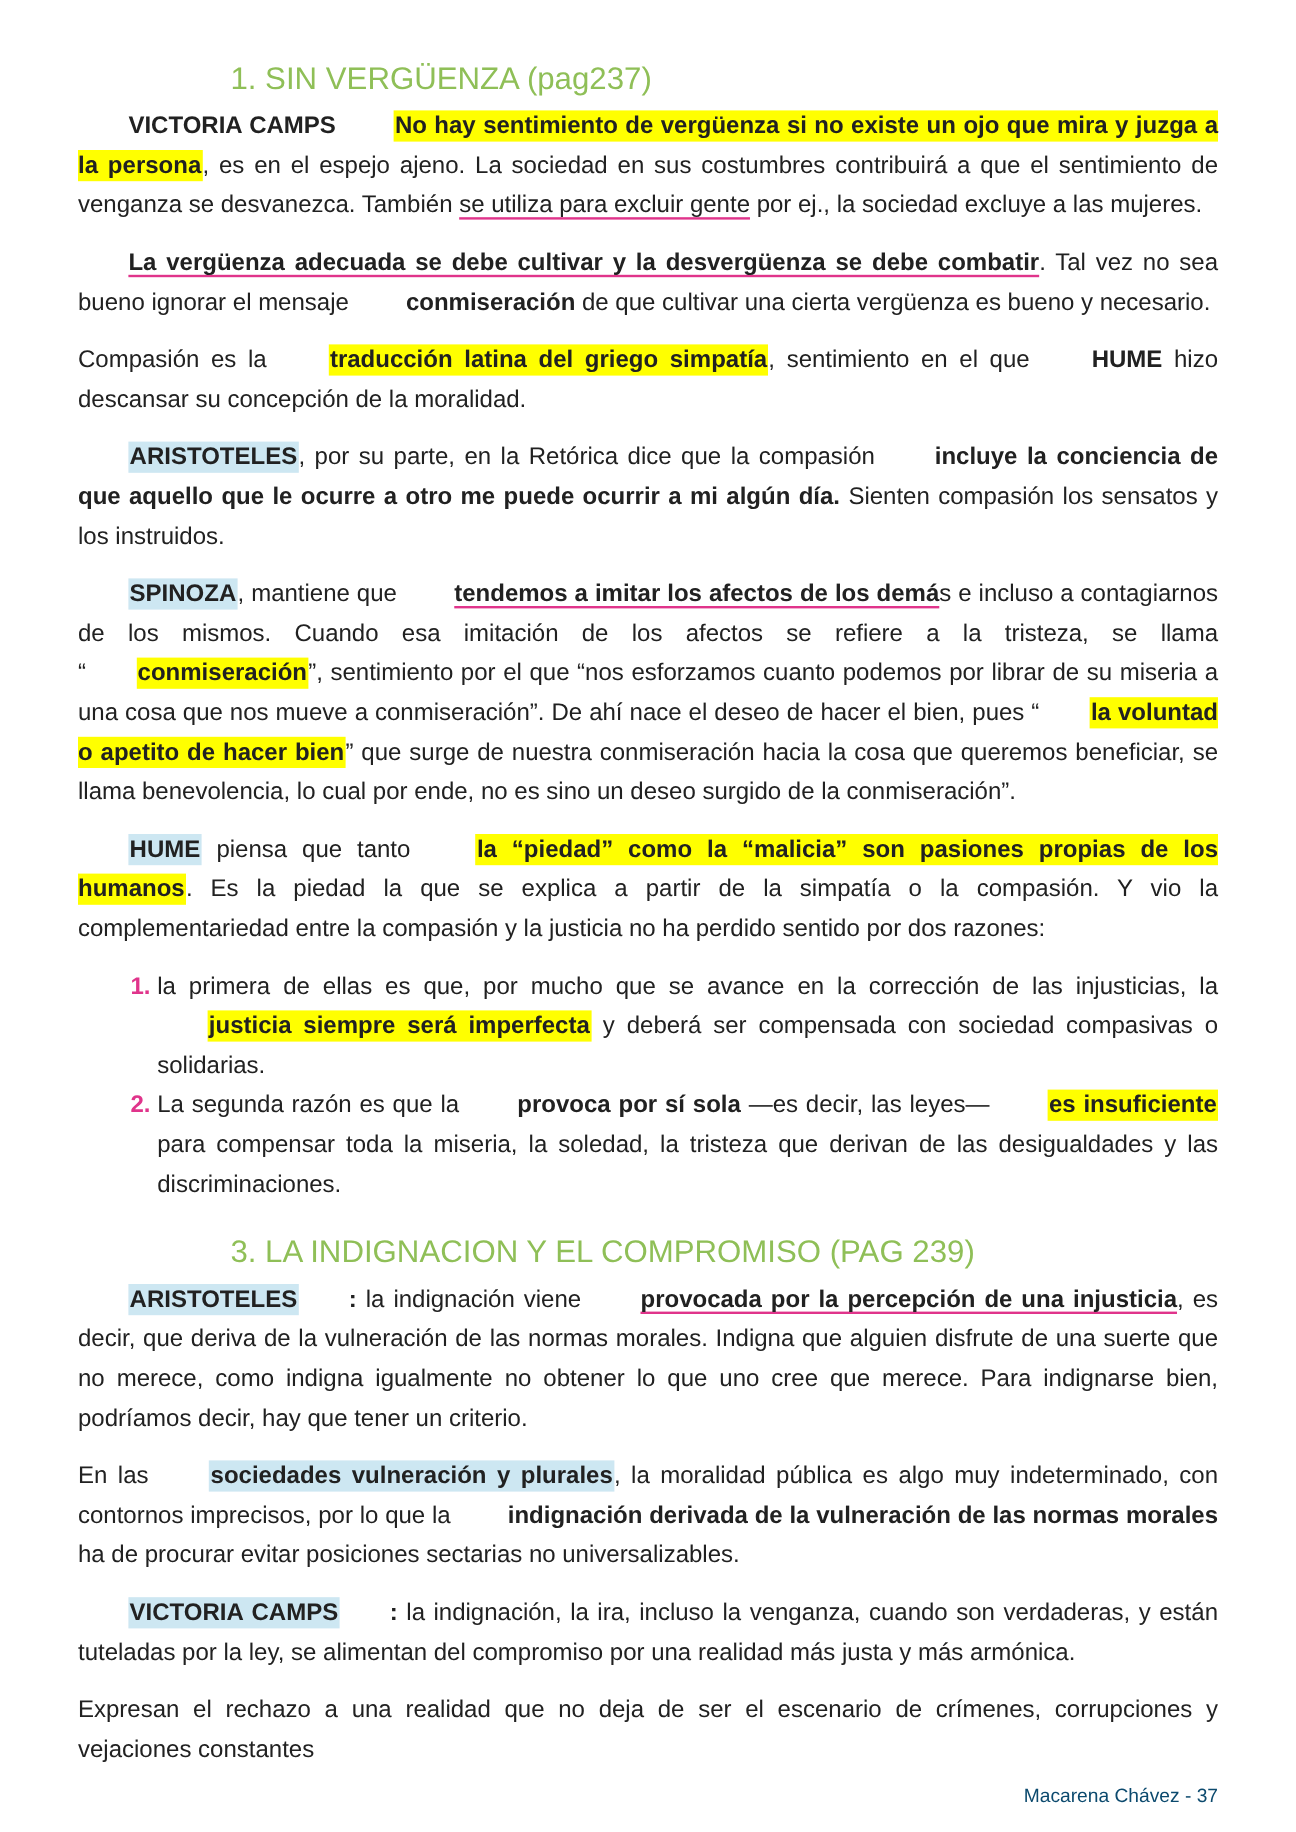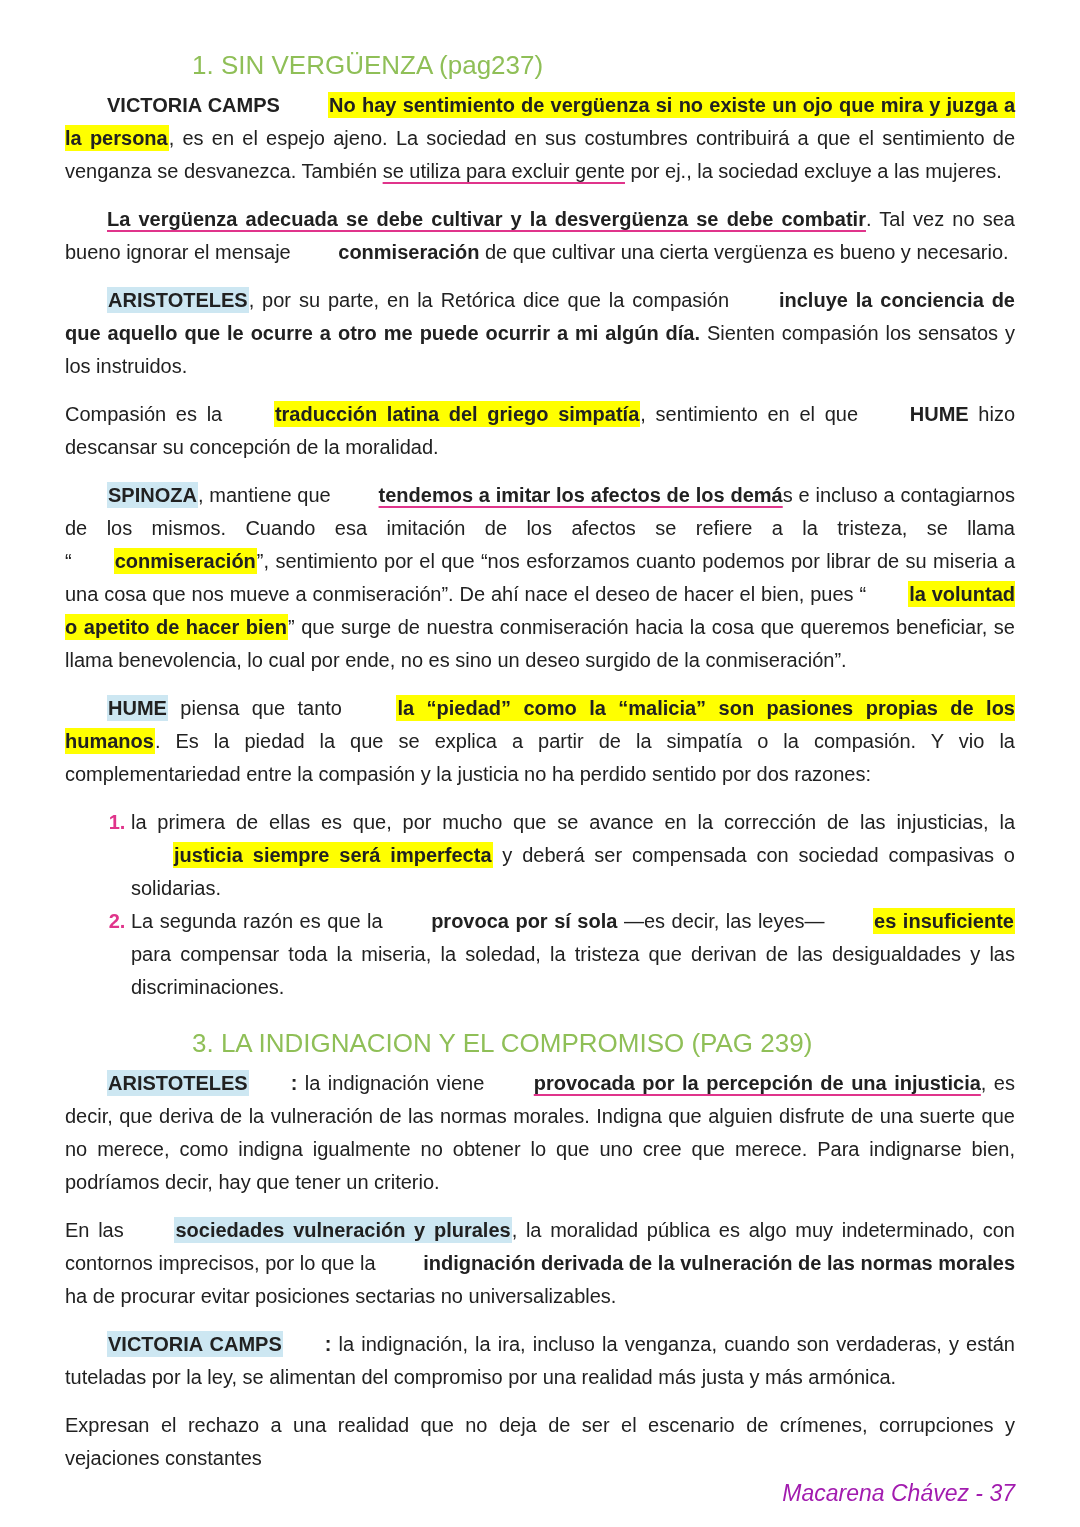--- a/index.html
+++ b/index.html
@@ -62,43 +62,42 @@
   .ul-pink {
     text-decoration: underline;
     text-decoration-color: var(--underline-pink, #e0348b);
     text-decoration-thickness: 2px;
     text-underline-offset: 4px;
   }
   .page-footer {
     position: absolute;
     right: 65px;
     bottom: 20px;
-    font-size: 23px;
-    color: #a21caf;
-    font-style: italic;
+    font-size: 16px;
+    color: #0c4a6e;
   }
 </style>
 </head>
 <body>
 
 <div class="page">
   <main>
 
     <section>
       <h2 class="doc-heading">1. SIN VERGÜENZA (pag237)</h2>
       <div>
           <p><span class="b">VICTORIA CAMPS </span><span class="b hl-y">No hay sentimiento de vergüenza si no existe un ojo que mira y juzga a la persona</span><span>, es en el espejo ajeno. La sociedad en sus costumbres contribuirá a que el sentimiento de venganza se desvanezca. También </span><span class="ul-pink">se utiliza para excluir gente</span><span> por ej., la sociedad excluye a las mujeres.</span></p>
           <p><span class="b ul-pink">La vergüenza adecuada se debe cultivar y la desvergüenza se debe combatir</span><span>. Tal vez no sea bueno ignorar el mensaje </span><span class="b">conmiseración</span><span> de que cultivar una cierta vergüenza es bueno y necesario.</span></p>
         </div>
     </section>
 
     <section>
       <div>
+          <p><span>Compasión es la </span><span class="b hl-y">traducción latina del griego simpatía</span><span>, sentimiento en el que </span><span class="b">HUME</span><span> hizo descansar su concepción de la moralidad.</span></p>
           <p><span class="b hl-b">ARISTOTELES</span><span>, por su parte, en la Retórica dice que la compasión </span><span class="b">incluye la conciencia de que aquello que le ocurre a otro me puede ocurrir a mi algún día.</span><span> Sienten compasión los sensatos y los instruidos.</span></p>
-          <p><span>Compasión es la </span><span class="b hl-y">traducción latina del griego simpatía</span><span>, sentimiento en el que </span><span class="b">HUME</span><span> hizo descansar su concepción de la moralidad.</span></p>
           <p><span class="b hl-b">SPINOZA</span><span>, mantiene que </span><span class="b ul-pink">tendemos a imitar los afectos de los demá</span><span>s e incluso a contagiarnos de los mismos. Cuando esa imitación de los afectos se refiere a la tristeza, se llama “</span><span class="b hl-y">conmiseración</span><span>”, sentimiento por el que “nos esforzamos cuanto podemos por librar de su miseria a una cosa que nos mueve a conmiseración”. De ahí nace el deseo de hacer el bien, pues “</span><span class="b hl-y">la voluntad o apetito de hacer bien</span><span>” que surge de nuestra conmiseración hacia la cosa que queremos beneficiar, se llama benevolencia, lo cual por ende, no es sino un deseo surgido de la conmiseración”.</span></p>
           <p><span class="b hl-b">HUME</span><span> piensa que tanto </span><span class="b hl-y">la “piedad” como la “malicia” son pasiones propias de los humanos</span><span>. Es la piedad la que se explica a partir de la simpatía o la compasión. Y vio la complementariedad entre la compasión y la justicia no ha perdido sentido por dos razones:</span></p>
         </div>
       <ol class="doc-list">
           <li><span>la primera de ellas es que, por mucho que se avance en la corrección de las injusticias, la </span><span class="b hl-y">justicia siempre será imperfecta</span><span> y deberá ser compensada con sociedad compasivas o solidarias.</span></li>
           <li><span>La segunda razón es que la </span><span class="b">provoca por sí sola</span><span> —es decir, las leyes— </span><span class="b hl-y">es insuficiente</span><span> para compensar toda la miseria, la soledad, la tristeza que derivan de las desigualdades y las discriminaciones.</span></li>
         </ol>
     </section>
 
     <section>

